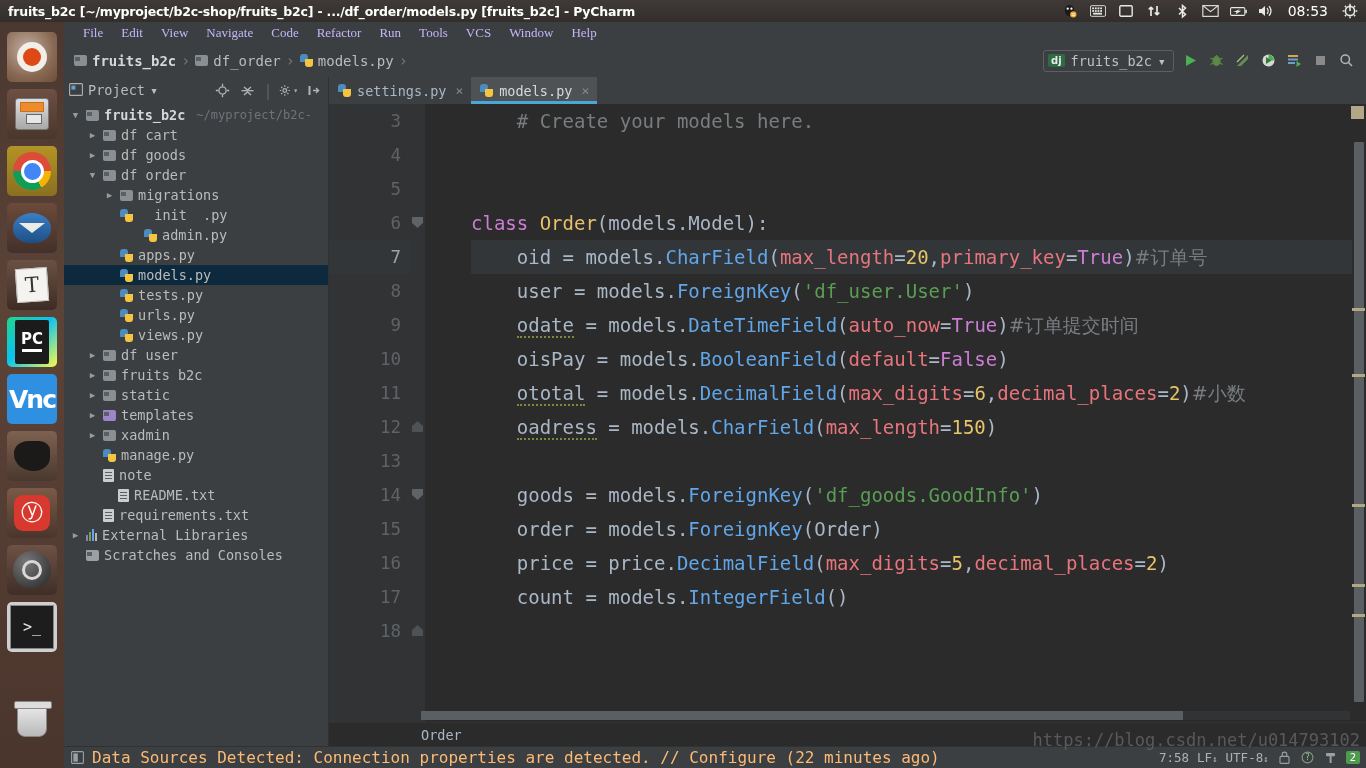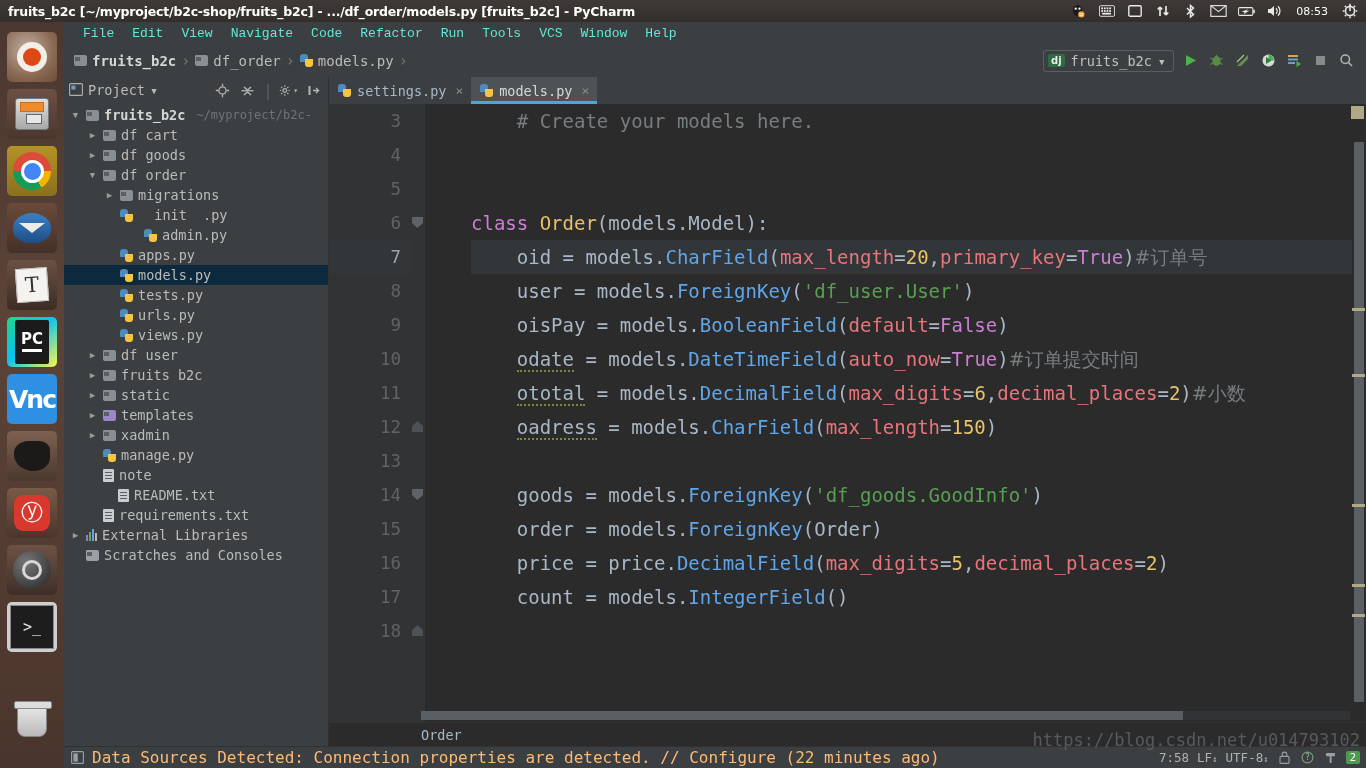--- a/index.html
+++ b/index.html
@@ -9,21 +9,21 @@
   
   #top-panel{ position:absolute; left:0; top:0; width:1366px; height:22px;
     background:linear-gradient(to bottom,#3f3a37 0%,#322e2b 100%);
     display:flex; align-items:center; color:#ffffff; }
   #win-title{ font-family:"DejaVu Sans",sans-serif; font-size:12.5px; font-weight:bold;
     margin-left:8px; white-space:nowrap; letter-spacing:-0.2px;}
   #tray{ margin-left:auto; display:flex; align-items:center; gap:11px;
     padding-right:8px; }
   .tray-ic{ width:17px; height:17px; display:flex; align-items:center;
     justify-content:center; color:#e8e8e8; font-size:13px; }
-  #tray-clock{ font-family:"DejaVu Sans",sans-serif; font-size:11px; color:#fff;
+  #tray-clock{ font-family:"DejaVu Sans",sans-serif; font-size:14px; color:#fff;
     padding:0 2px; }
 
   
   #launcher{ position:absolute; left:0; top:22px; width:64px; height:746px;
     background:linear-gradient(to bottom,#4a3830 0%,#5c4338 40%,#4a352c 100%);
     padding-top:5px; }
   .lnk{ position:relative; width:50px; height:50px; margin:5px auto 7px auto;
     border-radius:5px; display:flex; align-items:center; justify-content:center;
     overflow:hidden; }
   .lnk .glyph{ font-family:"DejaVu Sans",sans-serif; font-weight:bold; color:#fff; }
@@ -94,21 +94,21 @@
   .ic-trash .bin::before{content:"";position:absolute;left:-4px;top:-5px;width:36px;
     height:6px;background:#dcdcdc;border:1px solid #888;border-radius:2px;}
 
   
   #ide{ position:absolute; left:64px; top:22px; width:1302px; height:746px;
     background:#3c3f41; display:flex; flex-direction:column; }
 
   
   #menubar{ height:22px; background:#3c3f41; display:flex; align-items:center;
     padding-left:10px; gap:0; }
-  .menu-item{ font-family:Liberation Mono, monospace; font-size:13px; color:#5eead4;
+  .menu-item{ font-family:Liberation Serif, serif; font-size:13px; color:#c4b5fd;
     padding:1px 9px; white-space:nowrap; }
 
   
   #navbar{ height:33px; background:#3c3f41; display:flex; align-items:center;
     padding:0 6px; }
   #crumbs{ display:flex; align-items:center; }
   .crumb{ display:flex; align-items:center; gap:5px; color:#bbbbbb;
     font-family:"DejaVu Sans Mono",monospace; font-size:14px; padding:2px 4px; }
   .crumb.bold{ font-weight:bold; color:#d6d6d6; }
   .crumb-sep{ color:#777; font-size:15px; margin:0 1px; }
@@ -647,22 +647,22 @@
             <div class="foldmark open" style="top: 385px;"></div>
             <div class="foldmark end" style="top: 521px;"></div>
           </div>
         <div id="code">
             <div class="cline"><span class="cmt">    # Create your models here.</span></div>
             <div class="cline">&nbsp;</div>
             <div class="cline">&nbsp;</div>
             <div class="cline"><span class="kw">class </span><span class="cls">Order</span><span class="plain">(models.Model):</span></div>
             <div class="cline cur"><span class="plain">    oid = models.</span><span class="fn">CharField</span><span class="plain">(</span><span class="param">max_length</span><span class="plain">=</span><span class="num">20</span><span class="plain">,</span><span class="param">primary_key</span><span class="plain">=</span><span class="kw">True</span><span class="plain">)</span><span class="cmt-cjk">#订单号</span></div>
             <div class="cline"><span class="plain">    user = models.</span><span class="fn">ForeignKey</span><span class="plain">(</span><span class="str">'df_user.User'</span><span class="plain">)</span></div>
+            <div class="cline"><span class="plain">    </span><span class="sq">odate</span><span class="plain"> = models.</span><span class="fn">DateTimeField</span><span class="plain">(</span><span class="param">auto_now</span><span class="plain">=</span><span class="kw">True</span><span class="plain">)</span><span class="cmt-cjk">#订单提交时间</span></div>
             <div class="cline"><span class="plain">    oisPay = models.</span><span class="fn">BooleanField</span><span class="plain">(</span><span class="param">default</span><span class="plain">=</span><span class="kw">False</span><span class="plain">)</span></div>
-            <div class="cline"><span class="plain">    </span><span class="sq">odate</span><span class="plain"> = models.</span><span class="fn">DateTimeField</span><span class="plain">(</span><span class="param">auto_now</span><span class="plain">=</span><span class="kw">True</span><span class="plain">)</span><span class="cmt-cjk">#订单提交时间</span></div>
             <div class="cline"><span class="plain">    </span><span class="sq">ototal</span><span class="plain"> = models.</span><span class="fn">DecimalField</span><span class="plain">(</span><span class="param">max_digits</span><span class="plain">=</span><span class="num">6</span><span class="plain">,</span><span class="param">decimal_places</span><span class="plain">=</span><span class="num">2</span><span class="plain">)</span><span class="cmt-cjk">#小数</span></div>
             <div class="cline"><span class="plain">    </span><span class="sq">oadress</span><span class="plain"> = models.</span><span class="fn">CharField</span><span class="plain">(</span><span class="param">max_length</span><span class="plain">=</span><span class="num">150</span><span class="plain">)</span></div>
             <div class="cline">&nbsp;</div>
             <div class="cline"><span class="plain">    goods = models.</span><span class="fn">ForeignKey</span><span class="plain">(</span><span class="str">'df_goods.GoodInfo'</span><span class="plain">)</span></div>
             <div class="cline"><span class="plain">    order = models.</span><span class="fn">ForeignKey</span><span class="plain">(Order)</span></div>
             <div class="cline"><span class="plain">    price = price.</span><span class="fn">DecimalField</span><span class="plain">(</span><span class="param">max_digits</span><span class="plain">=</span><span class="num">5</span><span class="plain">,</span><span class="param">decimal_places</span><span class="plain">=</span><span class="num">2</span><span class="plain">)</span></div>
             <div class="cline"><span class="plain">    count = models.</span><span class="fn">IntegerField</span><span class="plain">()</span></div>
           </div>
 
         <div id="vscroll">

